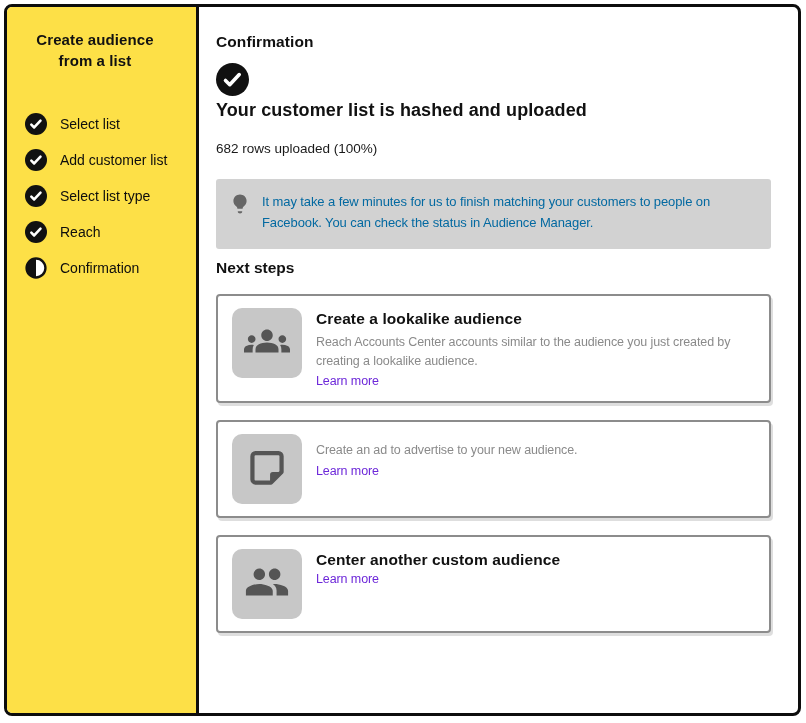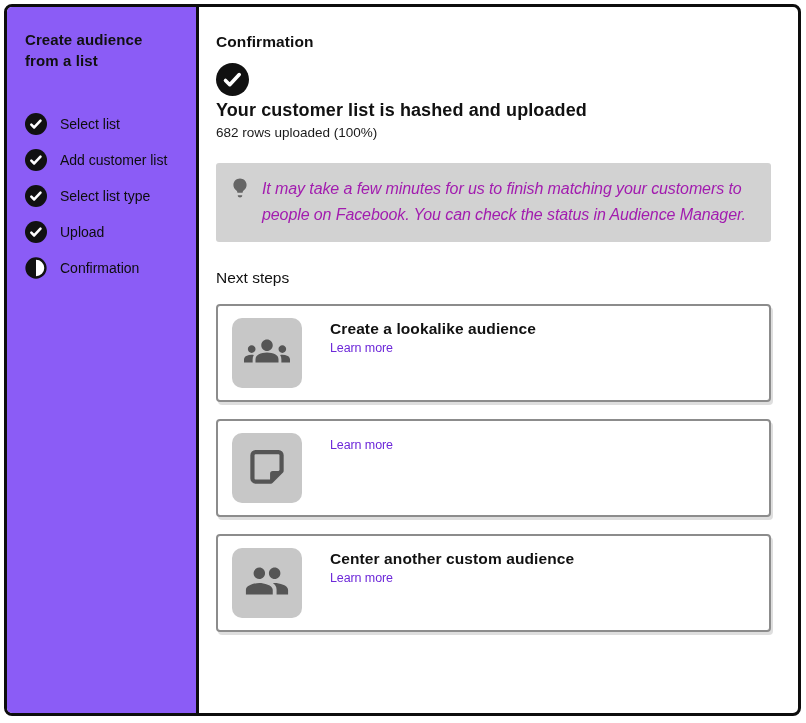--- a/index.html
+++ b/index.html
@@ -7,55 +7,55 @@
   body { font-family:"Liberation Sans", sans-serif; color:#111; position:relative; }
 
   .frame {
     position:absolute; left:4px; top:4px; width:797px; height:712px;
     border:3px solid #0d0d0d; border-radius:8px; background:#fff;
     display:flex; overflow:hidden;
   }
 
   
   .sidebar {
-    width:192px; flex-shrink:0; background:#8b5cf6;
-    border-right:3px solid #0d0d0d; padding:22px 18px;
+    width:192px; flex-shrink:0; background:#fde047;
+    border-right:3px solid #0d0d0d; padding:22px 18px;text-align:center;
   }
   .sidebar-title {
     font-size:15px; font-weight:bold; line-height:1.4; max-width:140px;
     letter-spacing:.1px;
   }
   .steps { margin-top:42px; }
   .step { display:flex; align-items:center; gap:13px; margin-bottom:14px; height:22px; }
   .step-icon { width:22px; height:22px; flex-shrink:0; display:flex; }
   .step-icon svg { width:22px; height:22px; }
   .step-label { font-size:14px; color:#0d0d0d; }
 
   
   .main { flex:1; padding:26px 27px 0 17px; }
   .h-main { font-size:15.5px; font-weight:bold; letter-spacing:.1px; }
   .big-check { width:33px; height:33px; margin-top:12px; }
   .big-check svg { width:33px; height:33px; }
   .status-title { margin-top:4px; font-size:18px; font-weight:700; letter-spacing:.1px; }
-  .status-sub { margin-top:4px; font-size:13.5px; color:#1a1a1a; }
+  .status-sub { margin-top:20px; font-size:13.5px; color:#1a1a1a; }
 
   .banner {
     margin-top:23px; background:#d2d2d2; border-radius:3px;
     padding:13px 14px 15px 13px; display:flex; gap:11px; align-items:flex-start;
   }
   .banner-icon { width:22px; height:26px; flex-shrink:0; margin-top:1px; }
   .banner-icon svg { width:22px; height:26px; }
-  .banner-text { font-size:16px; line-height:1.6; color:#a21caf; max-width:495px; letter-spacing:-0.1px;font-style:italic; }
-
-  .h-next { margin-top:27px; font-size:15.5px; font-weight:normal; }
+  .banner-text { font-size:13px; line-height:1.6; color:#0369a1; max-width:495px; letter-spacing:-0.1px; }
+
+  .h-next { margin-top:10px; font-size:15.5px; font-weight:bold; }
 
   .card {
     margin-top:17px; border:2px solid #8c8c8c; border-radius:4px;
     background:#fff; box-shadow:2px 3px 0 rgba(0,0,0,.13);
-    padding:12px 14px; display:flex; gap:28px; align-items:flex-start;
+    padding:12px 14px; display:flex; gap:14px; align-items:flex-start;
     cursor:pointer;
   }
   .icon-box {
     width:70px; height:70px; background:#c7c7c7; border-radius:10px;
     display:flex; align-items:center; justify-content:center; flex-shrink:0;
   }
   .icon-box svg { width:46px; height:46px; }
   .card-body { padding-top:2px; }
   .card-title { font-size:15.5px; font-weight:bold; letter-spacing:.1px; }
   .card-desc { margin-top:5px; font-size:12.5px; line-height:1.55; color:#8a8a8a; max-width:430px; letter-spacing:-0.1px; }
@@ -102,21 +102,21 @@
       </div>
 
 
       <div class="step">
         <span class="step-icon">
           <svg viewBox="0 0 24 24">
               <circle cx="12" cy="12" r="12" fill="#111"></circle>
               <path d="M6.9 12.7l3.1 3.1 6.9-7.4" stroke="#fff" stroke-width="2.8" fill="none" stroke-linecap="round" stroke-linejoin="round"></path>
             </svg>
         </span>
-        <span class="step-label">Upload</span>
+        <span class="step-label">Reach</span>
       </div>
 
       <div class="step">
         <span class="step-icon">
           <svg viewBox="0 0 24 24">
               <circle cx="12" cy="12" r="10.3" fill="#fff" stroke="#111" stroke-width="2.6"></circle>
               <path d="M12 1.7A10.3 10.3 0 0 0 12 22.3Z" fill="#111"></path>
             </svg>
         </span>
         <span class="step-label">Confirmation</span>
@@ -154,34 +154,36 @@
     <div class="card">
       <span class="icon-box">
         <span>
           <svg viewBox="0 0 24 24" width="46" height="46" fill="#555">
             <path d="M12 12.75c1.63 0 3.07.39 4.24.9 1.08.48 1.76 1.56 1.76 2.73V18H6v-1.61c0-1.18.68-2.26 1.76-2.73 1.17-.52 2.61-.91 4.24-.91zM4 13c1.1 0 2-.9 2-2s-.9-2-2-2-2 .9-2 2 .9 2 2 2zm1.13 1.1c-.37-.06-.74-.1-1.13-.1-.99 0-1.93.21-2.78.58C.48 14.9 0 15.62 0 16.43V18h4.5v-1.61c0-.83.23-1.61.63-2.29zM20 13c1.1 0 2-.9 2-2s-.9-2-2-2-2 .9-2 2 .9 2 2 2zm4 3.43c0-.81-.48-1.53-1.22-1.85-.85-.37-1.79-.58-2.78-.58-.39 0-.76.04-1.13.1.4.68.63 1.46.63 2.29V18H24v-1.57zM12 6c1.66 0 3 1.34 3 3s-1.34 3-3 3-3-1.34-3-3 1.34-3 3-3z"></path>
           </svg>
         </span>
       </span>
       <div class="card-body">
         <div class="card-title">Create a lookalike audience</div>
+        <div class="card-desc">Reach Accounts Center accounts similar to the audience you just created by creating a lookalike audience.</div>
         <span class="learn-more">Learn more</span>
       </div>
     </div>
 
     <div class="card">
       <span class="icon-box">
         <span>
           <svg viewBox="0 0 24 24" width="46" height="46">
             <path d="M6 4.8h12a1.6 1.6 0 0 1 1.6 1.6v8.2l-5.5 5.5H6a1.6 1.6 0 0 1-1.6-1.6V6.4A1.6 1.6 0 0 1 6 4.8z" fill="none" stroke="#555" stroke-width="2.2" stroke-linejoin="round"></path>
             <path d="M13.6 20.4v-4.4a1.4 1.4 0 0 1 1.4-1.4h4.6z" fill="#555"></path>
           </svg>
         </span>
       </span>
       <div class="card-body">
+        <div class="card-desc">Create an ad to advertise to your new audience.</div>
         <span class="learn-more">Learn more</span>
       </div>
     </div>
 
     <div class="card">
       <span class="icon-box">
         <span>
           <svg viewBox="0 0 24 24" width="46" height="46" fill="#555">
             <path d="M16 11c1.66 0 2.99-1.34 2.99-3S17.66 5 16 5c-1.66 0-3 1.34-3 3s1.34 3 3 3zm-8 0c1.66 0 2.99-1.34 2.99-3S9.66 5 8 5C6.34 5 5 6.34 5 8s1.34 3 3 3zm0 2c-2.33 0-7 1.17-7 3.5V19h14v-2.5c0-2.33-4.67-3.5-7-3.5zm8 0c-.29 0-.62.02-.97.05 1.16.84 1.97 1.97 1.97 3.45V19h6v-2.5c0-2.33-4.67-3.5-7-3.5z"></path>
           </svg>

